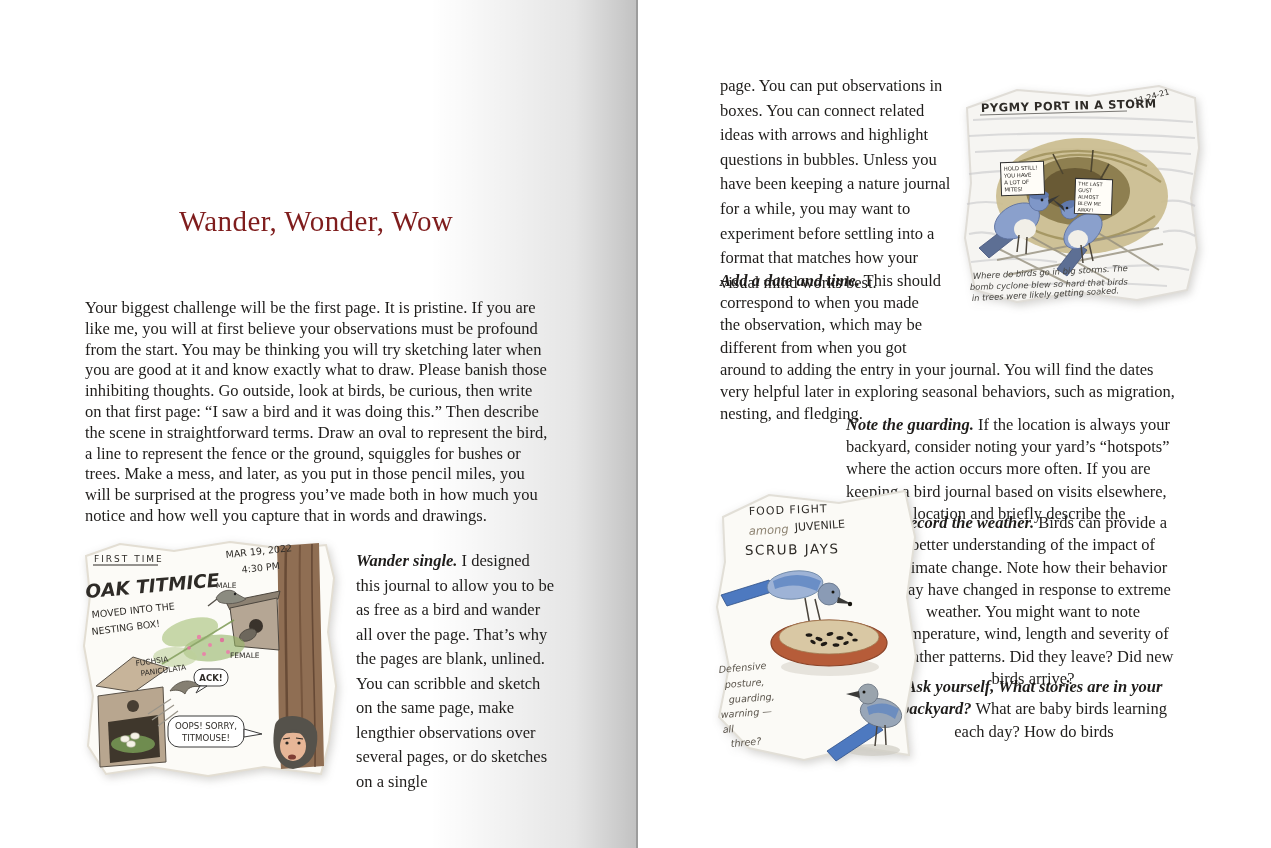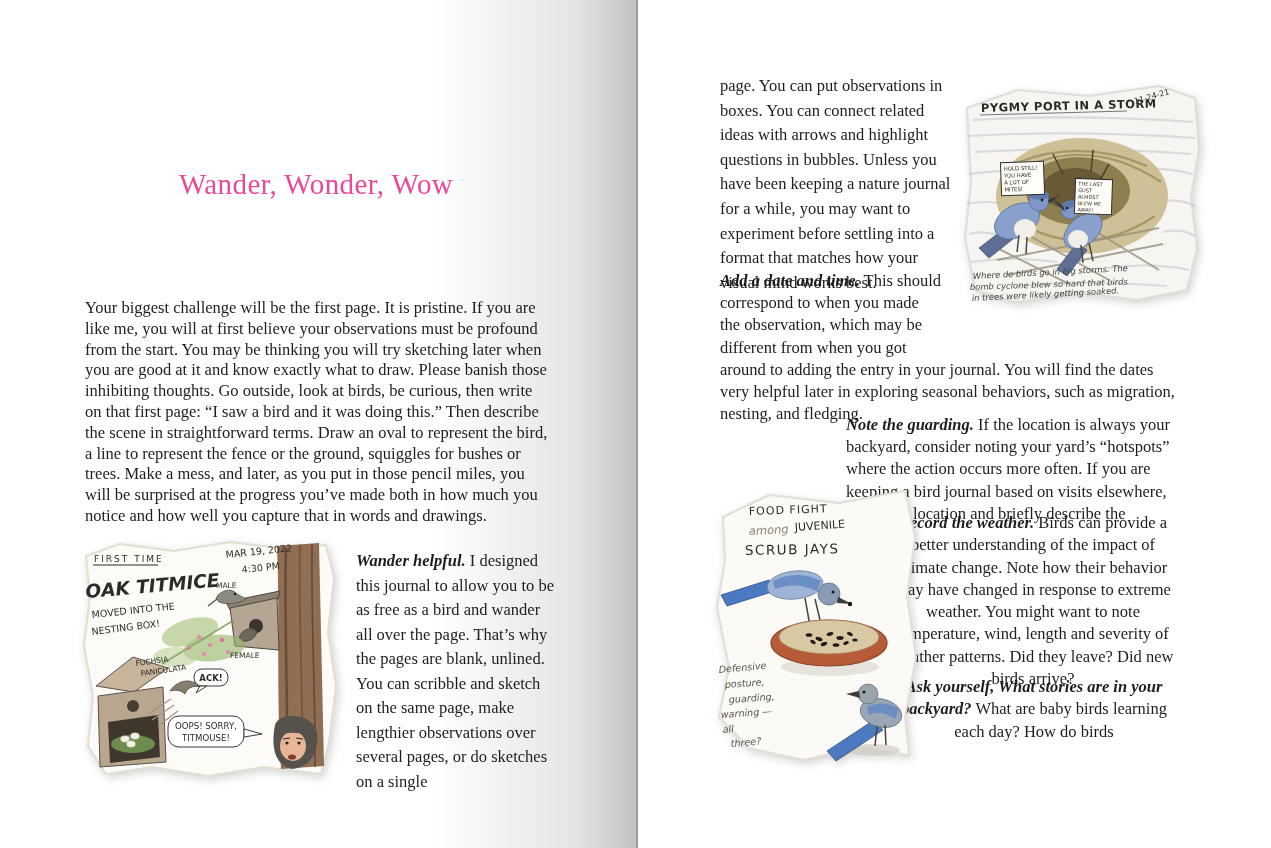--- a/index.html
+++ b/index.html
@@ -41,28 +41,28 @@
   .hand { font-family:"DejaVu Sans", sans-serif; fill:#2e2b27; }
   .hand-it { font-family:"DejaVu Sans", sans-serif; font-style:italic; }
 </style>
 </head>
 <body>
 
 <div class="spread">
   <div class="gutter-shade"></div>
   <div class="gutter-line"></div>
 
-  <div class="lp-title" style="color: #ec4899;">Wander, Wonder, Wow</div>
+  <div class="lp-title" style="color: #7f1d1d; margin-top: 37px;">Wander, Wonder, Wow</div>
 
   <div class="txt lp-intro">
     <span>Your biggest challenge will be the first page. It is pristine. If you are like me, you will at first believe your observations must be profound from the start. You may be thinking you will try sketching later when you are good at it and know exactly what to draw. Please banish those inhibiting thoughts. Go outside, look at birds, be curious, then write on that first page: “I saw a bird and it was doing this.” Then describe the scene in straightforward terms. Draw an oval to represent the bird, a line to represent the fence or the ground, squiggles for bushes or trees. Make a mess, and later, as you put in those pencil miles, you will be surprised at the progress you’ve made both in how much you notice and how well you capture that in words and drawings.</span>
   </div>
 
   <div class="txt lp-wander">
-    <span class="lead">Wander helpful.</span><span> I designed this journal to allow you to be as free as a bird and wander all over the page. That’s why the pages are blank, unlined. You can scribble and sketch on the same page, make lengthier observations over several pages, or do sketches on a single</span>
+    <span class="lead">Wander single.</span><span> I designed this journal to allow you to be as free as a bird and wander all over the page. That’s why the pages are blank, unlined. You can scribble and sketch on the same page, make lengthier observations over several pages, or do sketches on a single</span>
   </div>
 
   <svg class="sketch sk-left" viewBox="0 0 266 244">
     <path d="M8,20 L42,8 L96,15 L152,6 L208,13 L248,9 L256,42 L250,96 L258,150 L251,206 L243,238 L186,231 L130,240 L74,231 L28,238 L10,210 L15,160 L6,110 L12,60 Z" fill="#fcfbf7" stroke="#e3ded3" stroke-width="2"></path>
 
     <g>
       <path d="M199,10 L241,7 L246,230 L203,233 C198,158 202,82 199,10 Z" fill="#8f6e53"></path>
       <path d="M208,12 C206,80 210,160 209,228" stroke="#5e4230" stroke-width="2.5" fill="none" opacity="0.8"></path>
       <path d="M222,9 C220,85 226,170 224,230" stroke="#6b4c36" stroke-width="2" fill="none" opacity="0.7"></path>
       <path d="M234,8 C233,90 238,175 237,231" stroke="#54392a" stroke-width="1.6" fill="none" opacity="0.7"></path>

